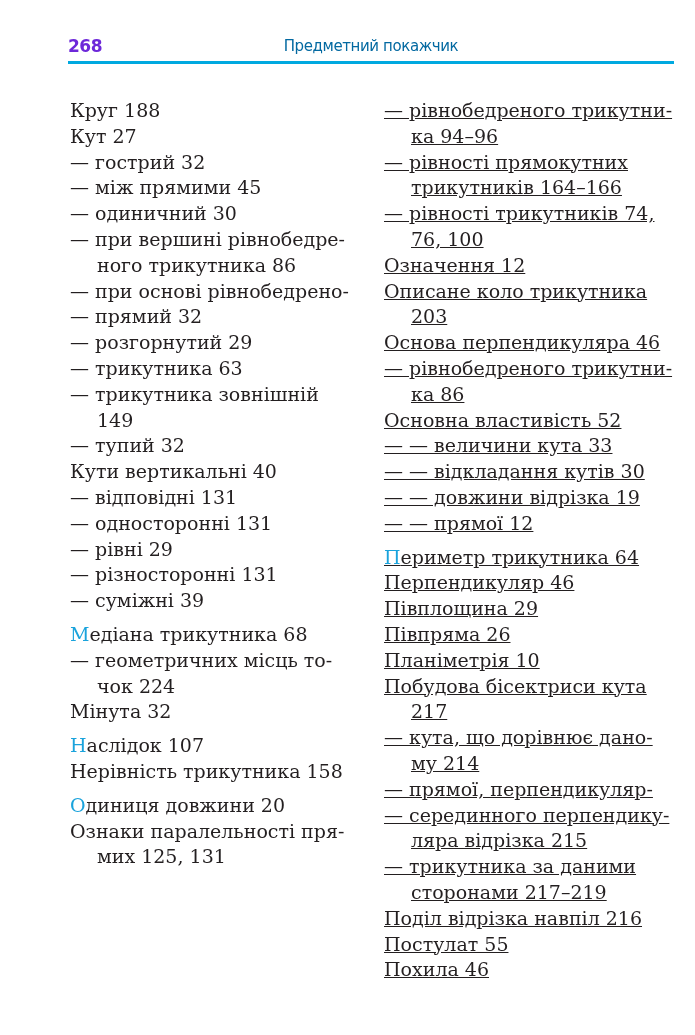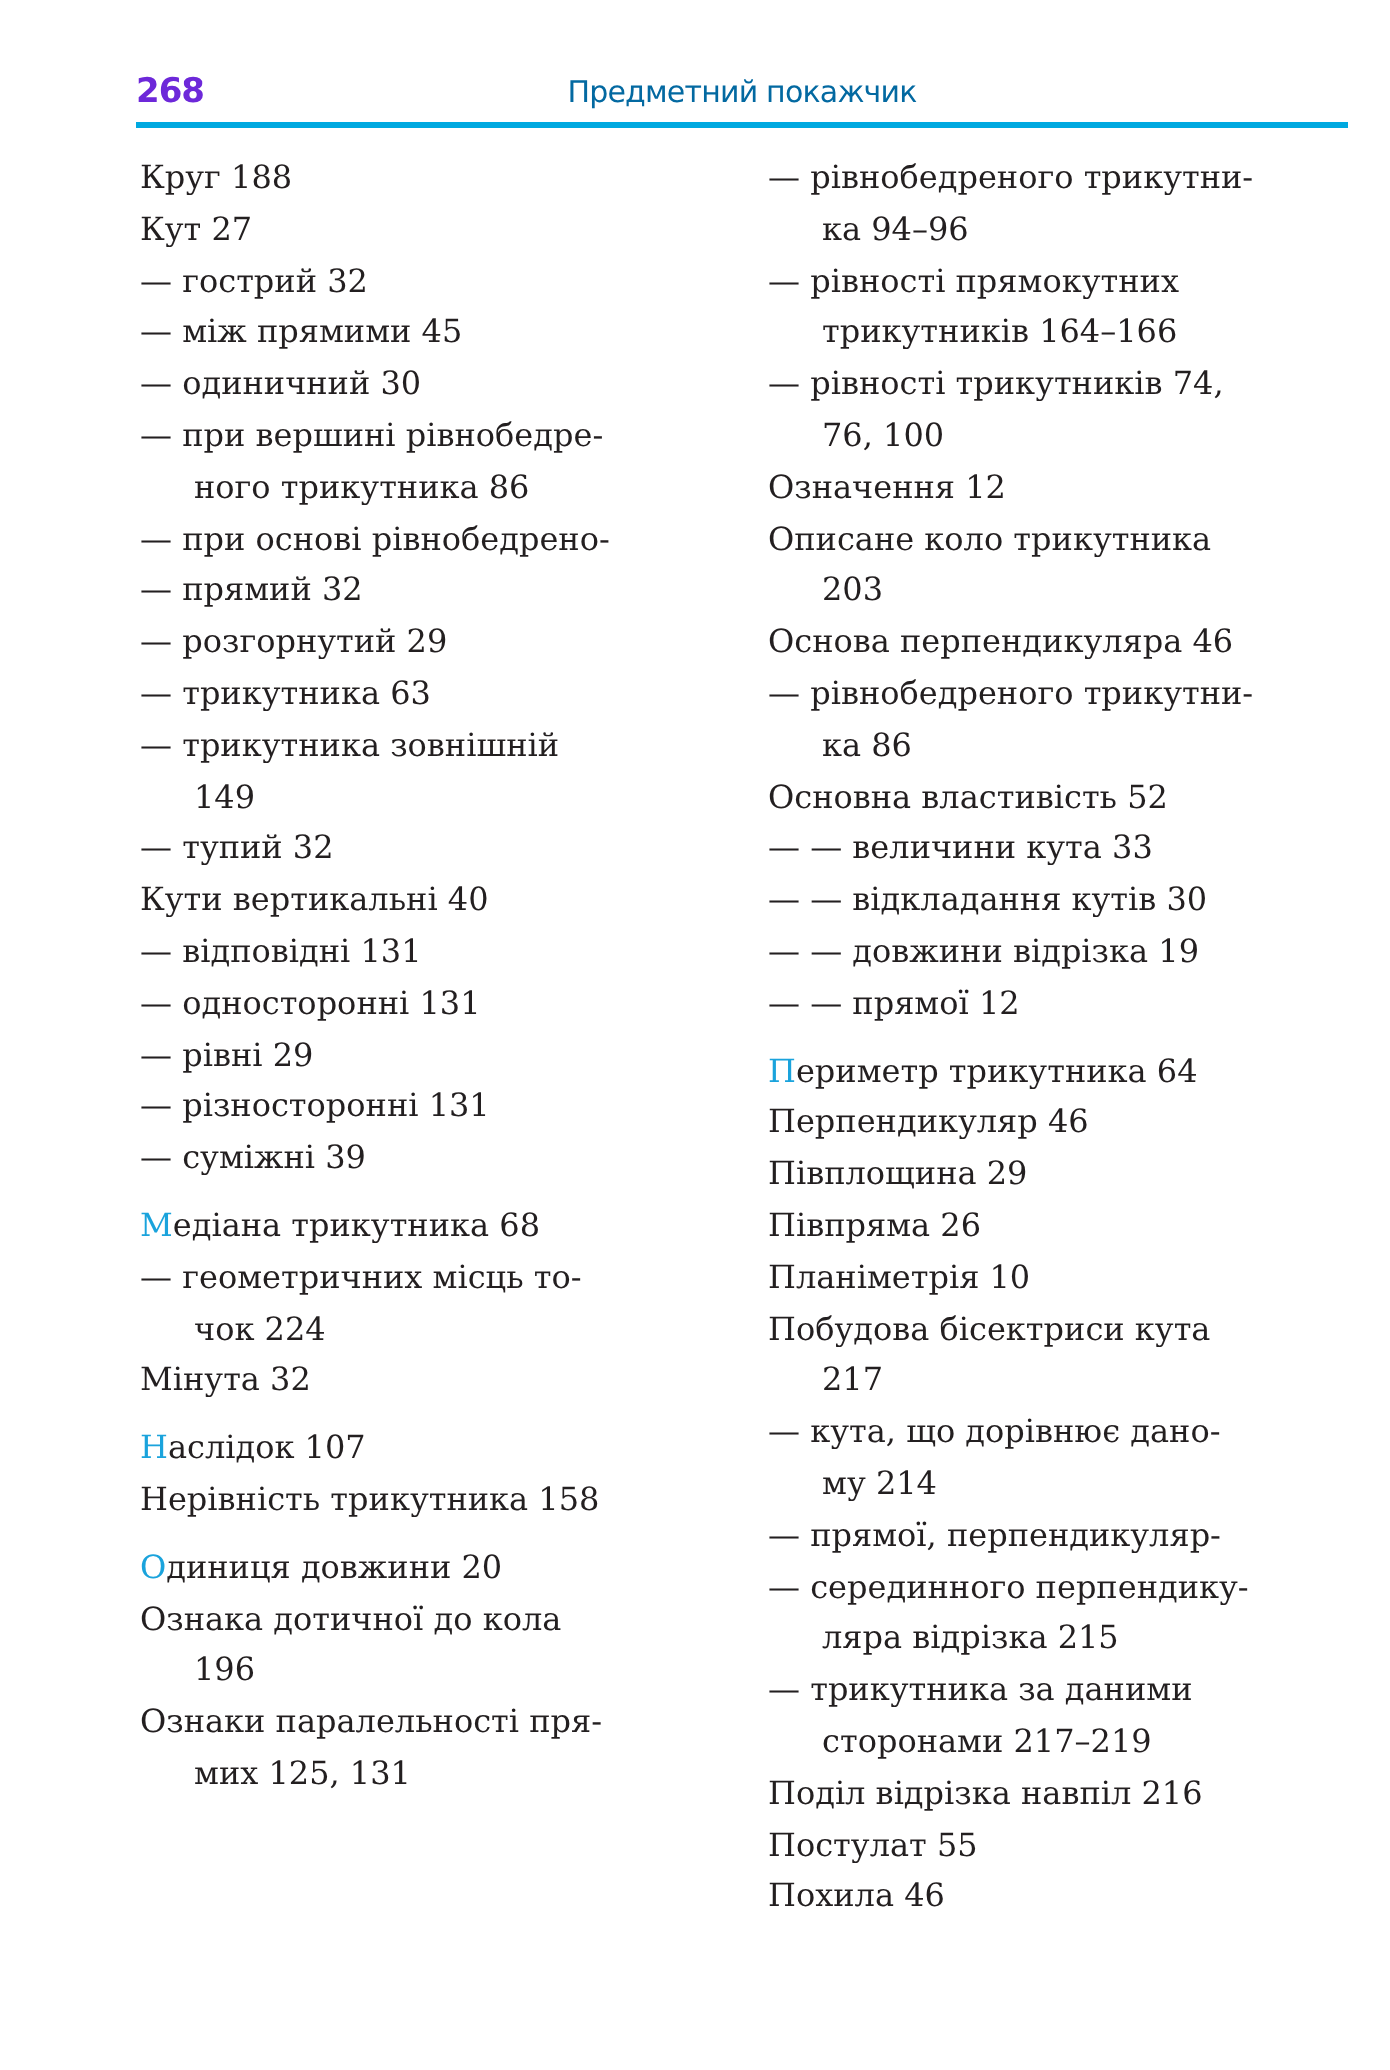--- a/index.html
+++ b/index.html
@@ -2,23 +2,23 @@
 <html><head>
 <meta charset="utf-8">
 <style>
   html, body { margin: 0; padding: 0; background: #ffffff; }
   body { width: 695px; height: 1035px; position: relative; overflow: hidden; }
   .page-header { position: absolute; left: 68px; top: 34px; width: 606px; height: 30px; }
   .page-number { position: absolute; left: 0; top: 2px; font-family: "DejaVu Sans", sans-serif; font-weight: bold; font-size: 17px; color: #6d28d9; letter-spacing: -0.5px; }
   .running-title { position: absolute; left: 0; width: 100%; top: 3px; text-align: center; font-family: "DejaVu Sans", sans-serif; font-size: 15px; color: #0369a1; letter-spacing: -0.4px; }
   .header-rule { position: absolute; left: 68px; top: 61px; width: 606px; height: 3px; background: #00a9e0; }
 
-  .column { position: absolute; top: 76px; font-family: "DejaVu Serif", serif; font-size: 16px; color: #231f20; }
+  .column { position: absolute; top: 98px; font-family: "DejaVu Serif", serif; font-size: 19px; color: #231f20; }
   .col-left { left: 70px; width: 300px; }
-  .col-right { left: 384px; width: 300px; }
+  .col-right { left: 384px; width: 300px; text-decoration: underline; }
   .entry { line-height: 25.8px; padding-left: 27px; text-indent: -27px; white-space: normal; }
   .gap { height: 8px; }
   .accent { color: #1aa3dc; }
 </style>
 </head>
 <body>
 
 <div class="page-header">
   <span class="page-number">268</span>
   <div class="running-title">Предметний покажчик</div>
@@ -46,21 +46,20 @@
     <div class="entry"><span>— суміжні 39</span></div>
     <div class="gap"></div>
     <div class="entry"><span class="accent">М</span><span>едіана трикутника 68</span></div>
     <div class="entry"><span>— геометричних місць то-</span><br><span>чок 224</span></div>
     <div class="entry"><span>Мінута 32</span></div>
     <div class="gap"></div>
     <div class="entry"><span class="accent">Н</span><span>аслідок 107</span></div>
     <div class="entry"><span>Нерівність трикутника 158</span></div>
     <div class="gap"></div>
     <div class="entry"><span class="accent">О</span><span>диниця довжини 20</span></div>
-    <div class="entry"><span>Ознака дотичної до кола</span><br><span>196</span></div>
     <div class="entry"><span>Ознаки паралельності пря-</span><br><span>мих 125, 131</span></div>
   </div>
 <div class="column col-right" id="col-right">
     <div class="entry"><span>— рівнобедреного трикутни-</span><br><span>ка 94–96</span></div>
     <div class="entry"><span>— рівності прямокутних</span><br><span>трикутників 164–166</span></div>
     <div class="entry"><span>— рівності трикутників 74,</span><br><span>76, 100</span></div>
     <div class="entry"><span>Означення 12</span></div>
     <div class="entry"><span>Описане коло трикутника</span><br><span>203</span></div>
     <div class="entry"><span>Основа перпендикуляра 46</span></div>
     <div class="entry"><span>— рівнобедреного трикутни-</span><br><span>ка 86</span></div>

